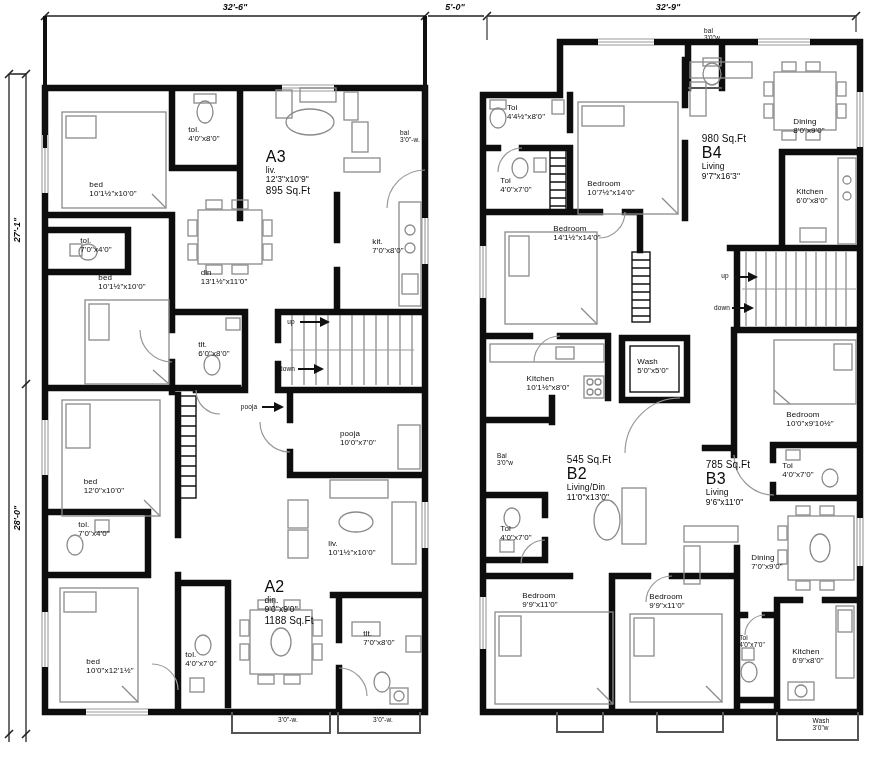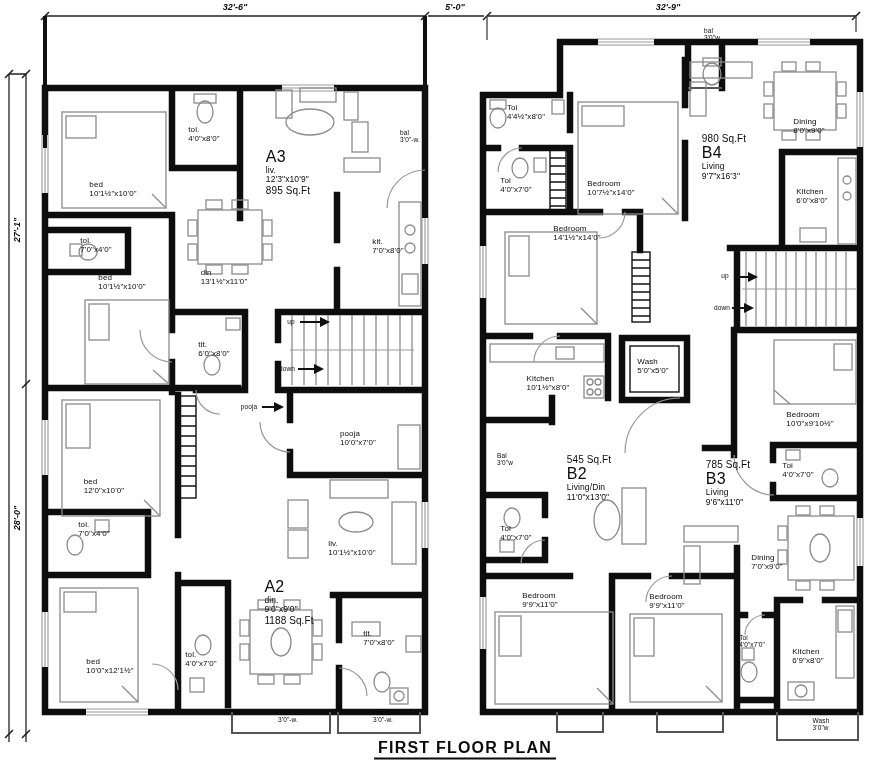--- a/index.html
+++ b/index.html
@@ -492,15 +492,14 @@
     </div>
 <div class="lbl" style="left:808px;top:657px">
   <span>Kitchen</span>
       <span>6'9"x8'0"</span>
     </div>
 <div class="lbl tiny" style="left:821px;top:724px">
   <span>Wash</span>
       <span>3'0"w</span>
     </div>
 
-<div class="title" style="left:465px;top:749px">FIRST FLOOR PLAN</div>
 
 </div>
 
 </body></html>

